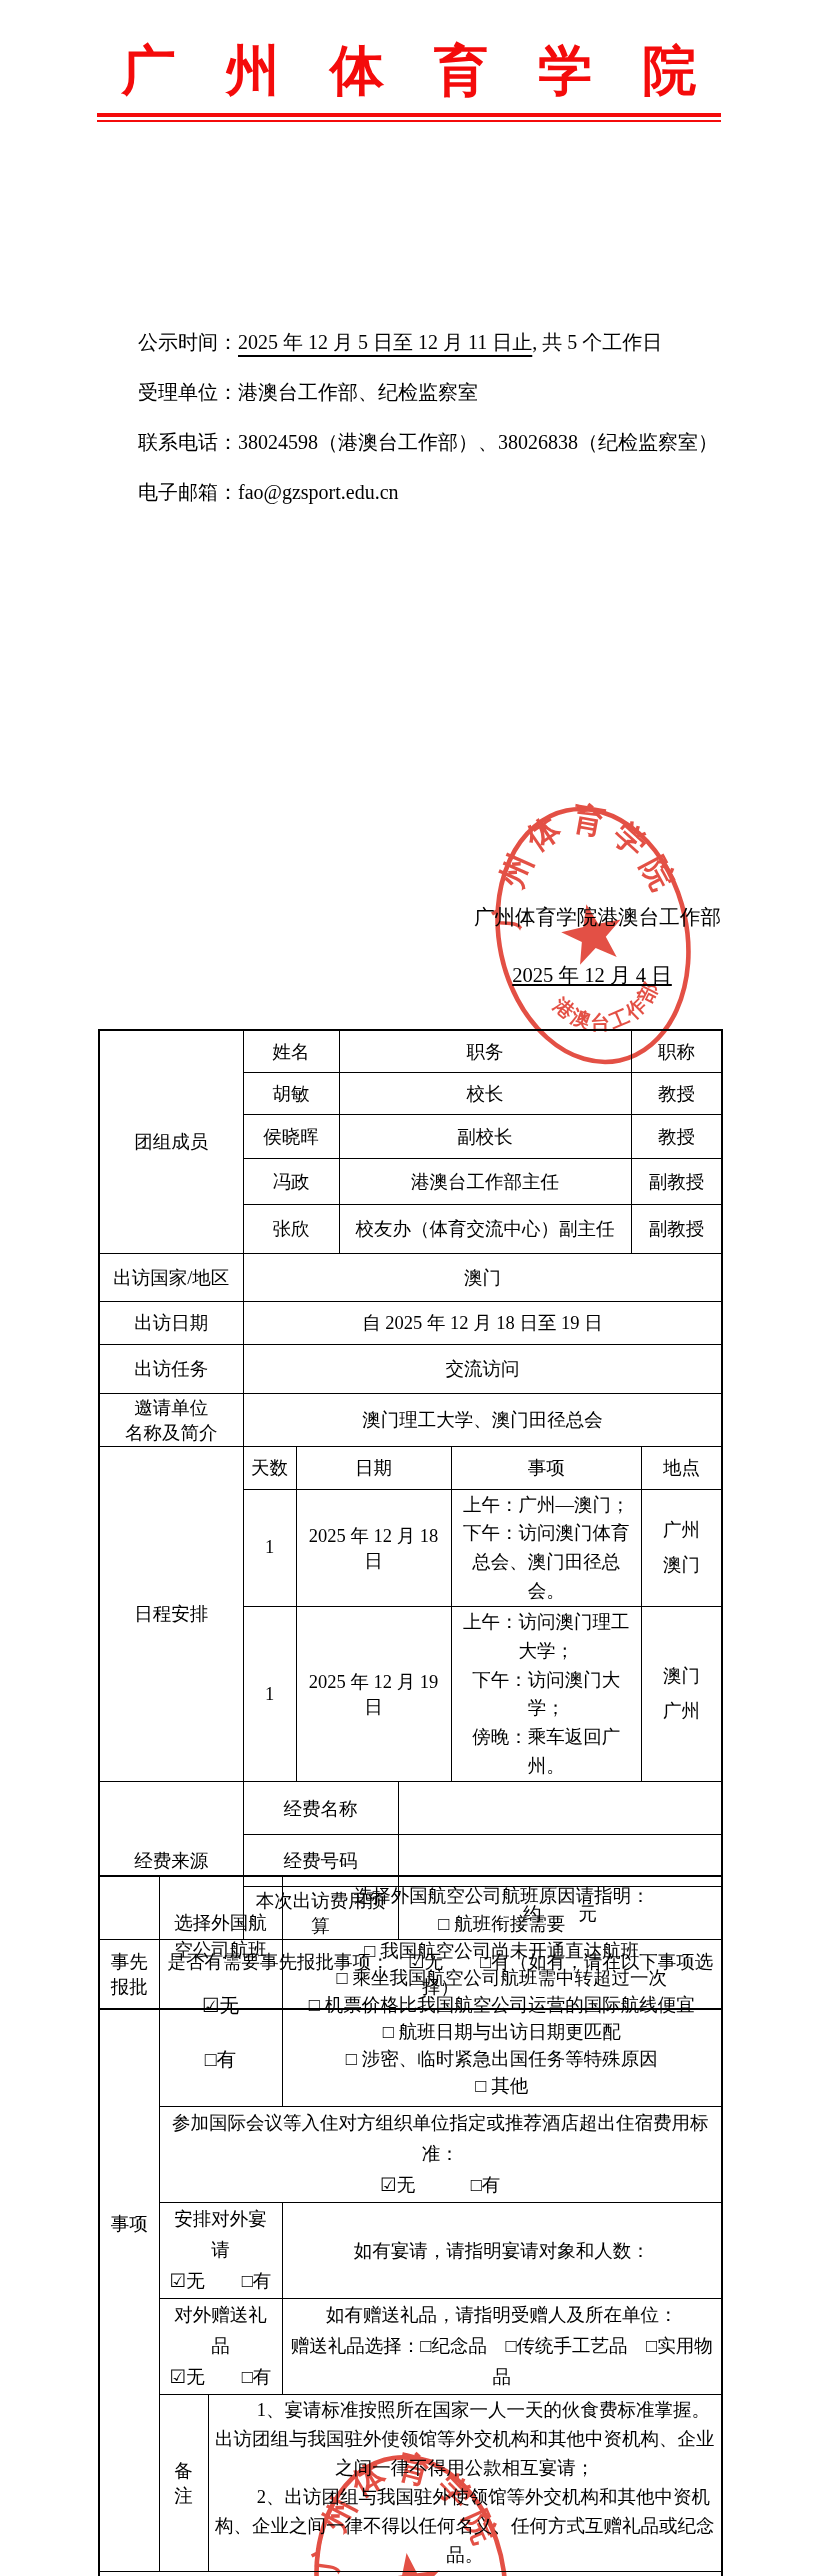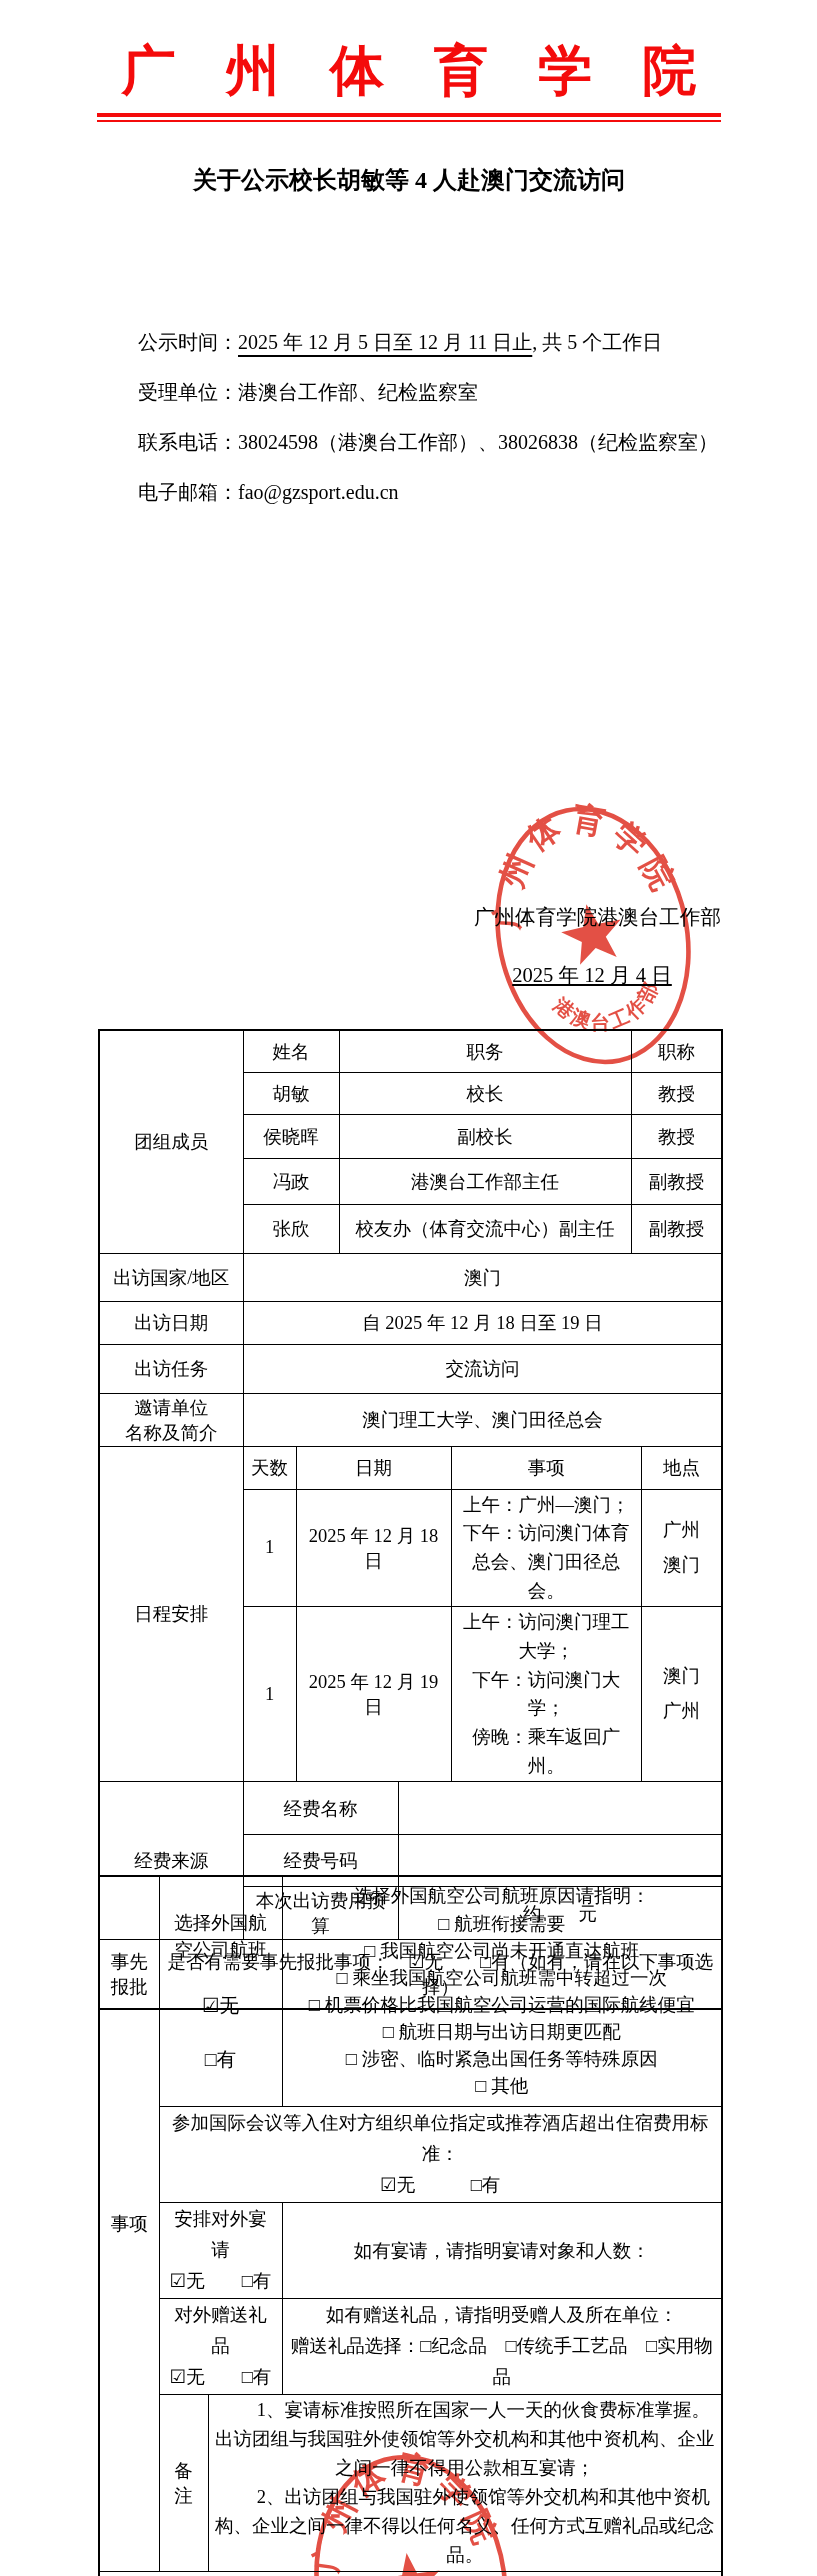--- a/index.html
+++ b/index.html
@@ -72,21 +72,20 @@
 
 <div class="page">
 
   <div class="masthead">
     <div class="org-name">广州体育学院</div>
   </div>
   <div class="red-rule-thick"></div>
   <div class="red-rule-thin"></div>
 
   <div class="doc-title">
-    <div>关于公示校长胡敏等 4 人赴澳门交流访问</div>
   </div>
 
   <div class="body-block">
     <p><span>公示时间：</span><span class="u">2025 年 12 月 5 日至 12 月 11 日止</span><span>, 共 5 个工作日</span></p>
     <p>受理单位：港澳台工作部、纪检监察室</p>
     <p>联系电话：38024598（港澳台工作部）、38026838（纪检监察室）</p>
     <p>电子邮箱：fao@gzsport.edu.cn</p>
   </div>
 
   <div class="sig-org">广州体育学院港澳台工作部</div>

